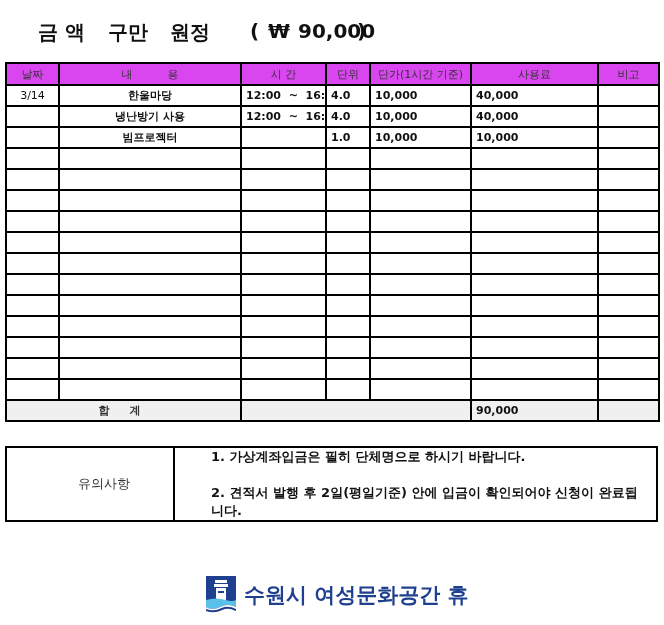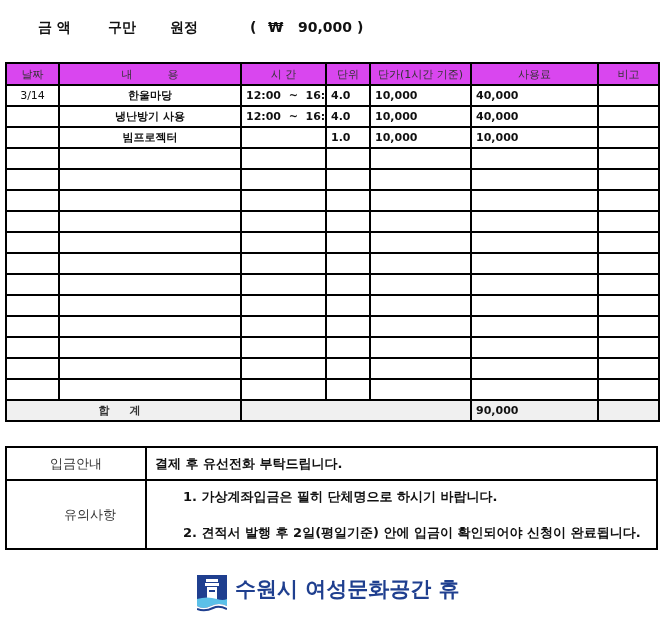--- a/index.html
+++ b/index.html
@@ -1,40 +1,40 @@
 <!DOCTYPE html>
 <html><head>
 <meta charset="utf-8">
 <style>
   html, body { margin: 0; padding: 0; background: #ffffff; }
   body { width: 664px; height: 625px; position: relative; overflow: hidden;
          font-family: "DejaVu Sans", "Liberation Sans", sans-serif; color: #111; }
   .amount-line { position: absolute; top: 19px; left: 0; height: 20px; width: 664px;
-                 font-size: 14px; font-weight: bold; }
+                 font-size: 20px; font-weight: bold; }
   .amount-line span { position: absolute; top: 0; white-space: nowrap; }
   table.quote { position: absolute; left: 5px; top: 62px; border-collapse: collapse;
                 table-layout: fixed; width: 653px; }
   table.quote td, table.quote th { border: 2px solid #000; padding: 0 4px; height: 19px;
                 font-size: 11px; white-space: nowrap; overflow: hidden; }
   table.quote th { background: #d946ef; font-weight: normal; color: #333; height: 20px; }
   table.quote td.c { text-align: center; }
   table.quote td.r { text-align: left; }
   table.quote td.b { font-weight: bold; }
   table.quote tr.total td { background: #f0f0f0; }
   table.quote tr.total td.label { text-align: center; color: #333; font-weight: bold; letter-spacing: 8px; }
   table.info { position: absolute; left: 5px; top: 446px; border-collapse: collapse;
                table-layout: fixed; width: 653px; }
   table.info td { border: 2px solid #000; font-size: 13px; padding: 0 8px; }
   table.info td.label { text-align: center; color: #333; width: 122px; }
   table.info td.content { font-weight: bold; }
   table.info tr.deposit td { height: 31px; }
   table.info tr.notes td { height: 67px; padding-left: 36px; }
   .note-line { line-height: 18px; }
   .note-gap { height: 18px; }
-  .logo { position: absolute; left: 197px; top: 575px; height: 40px; display: flex; align-items: flex-start; }
+  .logo { position: absolute; left: 206px; top: 575px; height: 40px; display: flex; align-items: center; }
   .logo-mark { width: 30px; height: 38px; margin-right: 8px; }
   .logo-text { font-size: 21px; font-weight: bold; color: #1f3f8f; letter-spacing: 0px; white-space: nowrap; }
 </style>
 </head>
 <body>
 
 <div class="amount-line">
   <span style="left:38px">금 액</span>
   <span style="left:108px">구만</span>
   <span style="left:170px">원정</span>
@@ -209,24 +209,20 @@
       <td colspan="2" class="label">합 계</td>
       <td colspan="3"></td>
       <td class="r b">90,000</td>
       <td></td>
     </tr>
   </tbody>
 </table>
 
 <table class="info">
   <tbody>
-      <tr class="deposit">
-    <td class="label">입금안내</td>
-    <td class="content">결제 후 유선전화 부탁드립니다.</td>
-  </tr>
   <tr class="notes">
     <td class="label">유의사항</td>
     <td class="content">
       <div class="note-line">1. 가상계좌입금은 필히 단체명으로 하시기 바랍니다.</div>
       <div class="note-gap"></div>
       <div class="note-line">2. 견적서 발행 후 2일(평일기준) 안에 입금이 확인되어야 신청이 완료됩니다.</div>
     </td>
   </tr>
 </tbody>
   </table>

